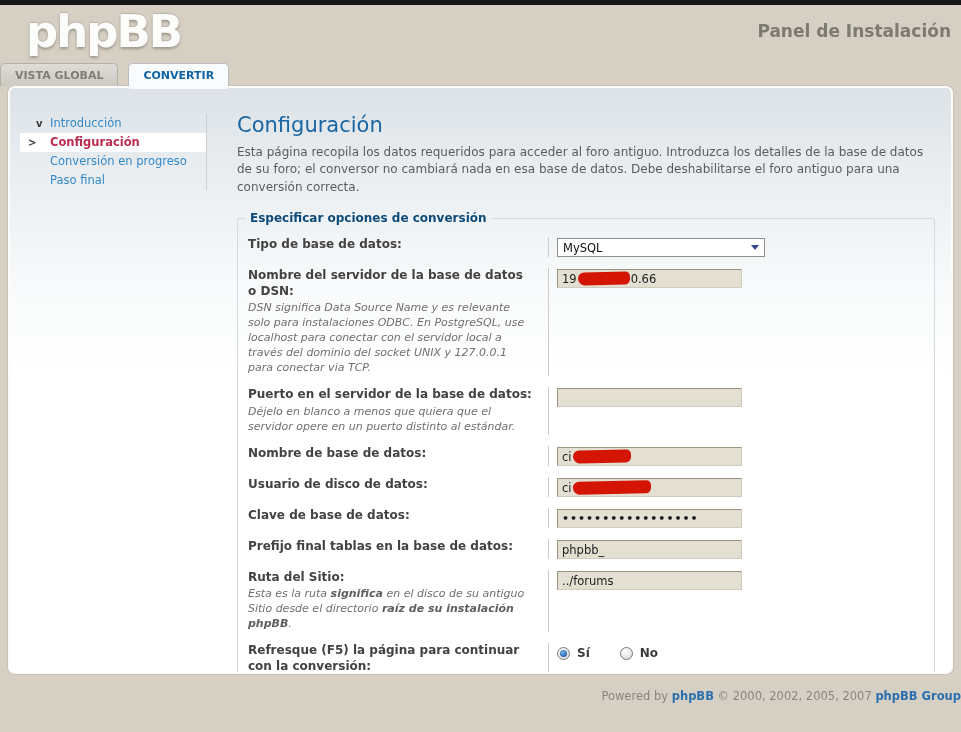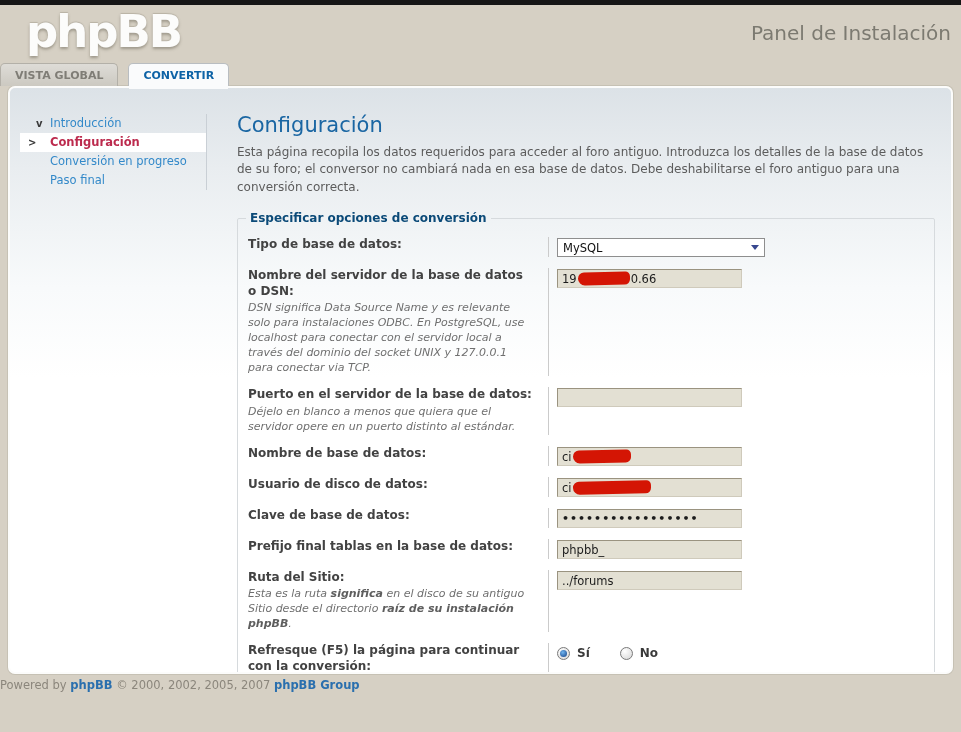--- a/index.html
+++ b/index.html
@@ -14,21 +14,21 @@
   .topbar { height:5px; background:#161616; }
 
   
   .header { position:relative; height:58px; }
   .logo {
     position:absolute; left:26px; top:0px;
     font-size:45px; font-weight:bold; letter-spacing:-2px;
     color:#fcfcfb;
     text-shadow:0 -1px 1px #b8b2a5, 0 2px 3px rgba(110,103,90,.55), 0 0 1px #e8e5de;
   }
-  .panel-title { position:absolute; right:10px; top:16px; font-size:20px; color:#7c7a71; }
+  .panel-title { position:absolute; right:10px; top:16px; font-size:17px; color:#7c7a71;font-weight:bold; }
 
   
   .tabs { height:23px; display:flex; gap:10px; position:relative; z-index:3; }
   .tab {
     padding:5px 14px 3px; font-size:11px; font-weight:bold;
     border:1px solid #b3b0a8; border-bottom:none; border-radius:5px 5px 0 0;
     background:linear-gradient(#dedcd7,#ccc9c1); color:#7f7d76; cursor:default;
   }
   .tab.active { background:#fafbfc; border-color:#b9bdc1; color:#0e63a6; position:relative; }
   .tab.active::after{ content:""; position:absolute; left:0; right:0; bottom:-3px; height:3px; background:#fafbfc; }
@@ -91,21 +91,21 @@
 
   .radios { display:flex; gap:30px; align-items:center; padding-top:2px; }
   .radio { display:flex; align-items:center; gap:7px; font-size:12px; color:#333; cursor:pointer; }
   .rcirc { width:13px; height:13px; border-radius:50%; border:1px solid #7a7a7a;
            background:radial-gradient(circle at 35% 30%, #ffffff, #d5d5d5); position:relative; }
   .rcirc.on::after { content:""; position:absolute; inset:2px; border-radius:50%;
            background:radial-gradient(circle at 40% 35%, #6fb4ef, #123f85); }
   .radio .rlabel { font-weight:bold; color:#3a3a3a; }
 
   
-  .footer { text-align:left; padding-top:4px; font-size:11.5px; color:#8b867c; }
+  .footer { text-align:right; padding-top:15px; font-size:11.5px; color:#8b867c; }
   .footer a { color:#2a6fae; font-weight:bold; text-decoration:none; cursor:pointer; }
 </style>
 </head>
 <body>
 
 <div class="topbar"></div>
 
 <div class="header">
   <div class="logo">phpBB</div>
   <div class="panel-title">Panel de Instalación</div>

